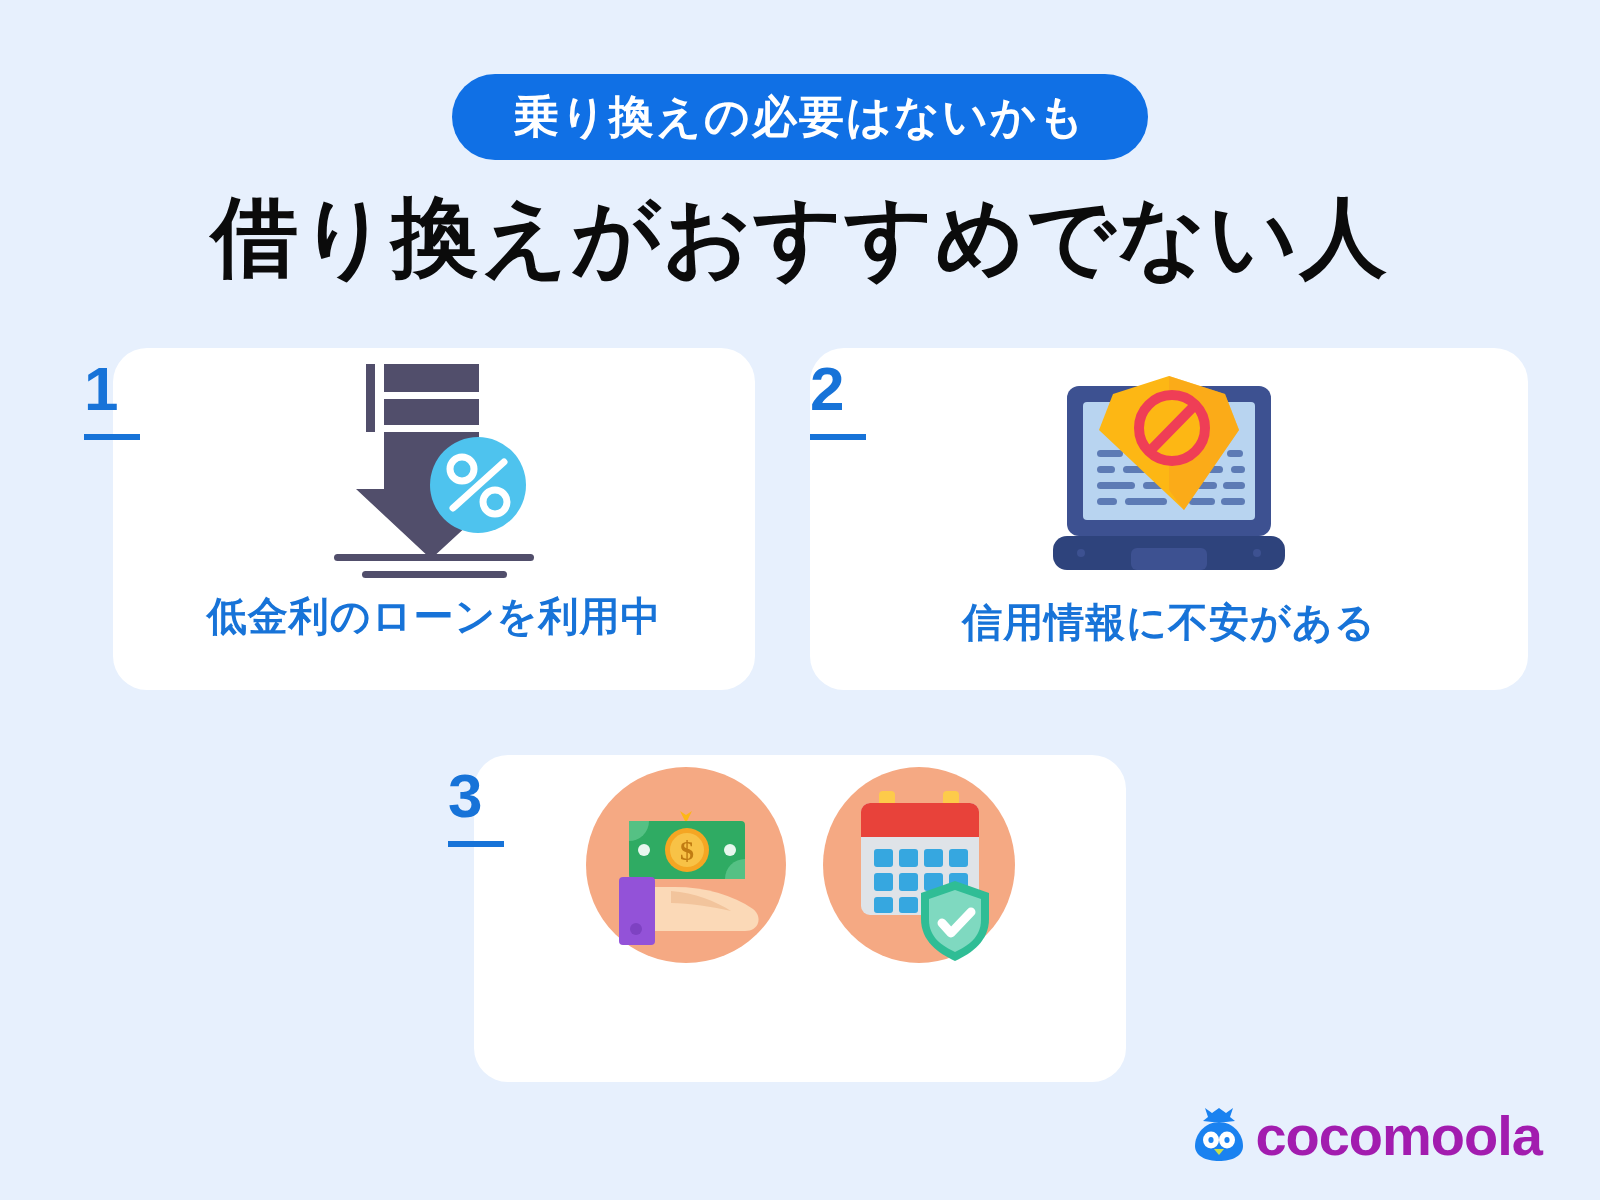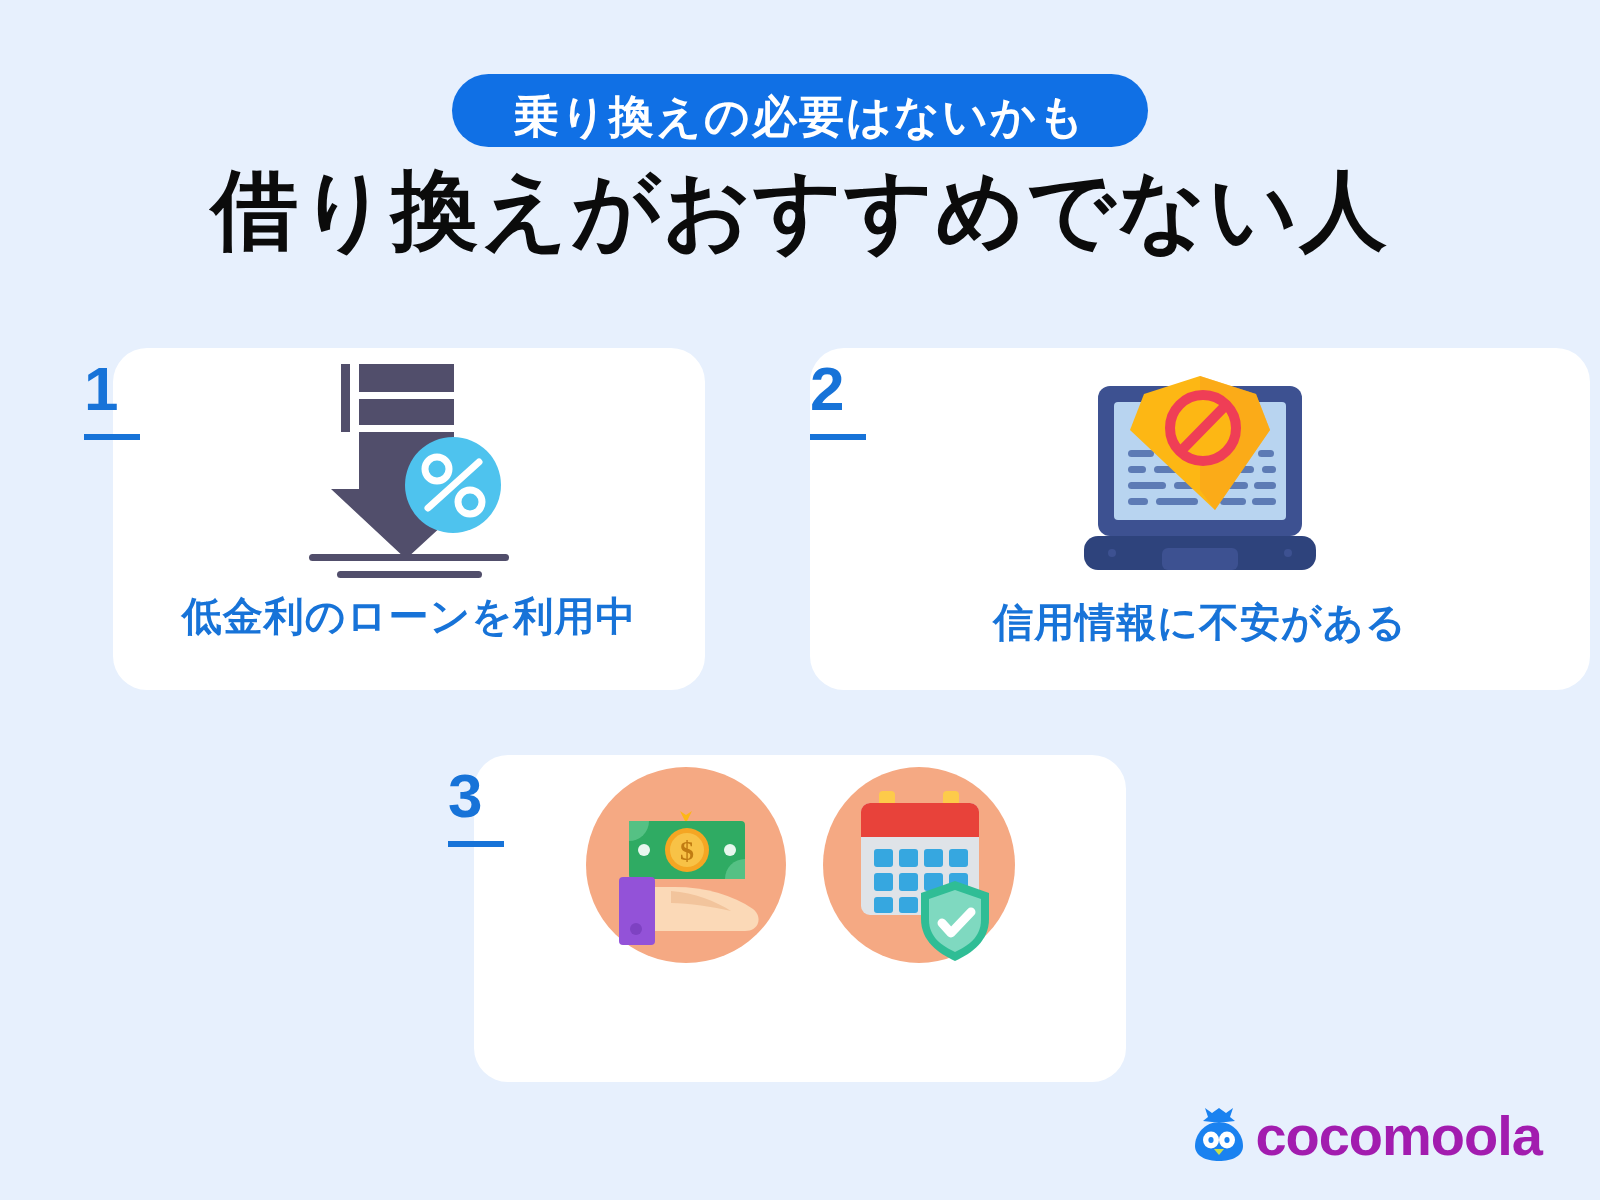--- a/index.html
+++ b/index.html
@@ -22,49 +22,49 @@
     text-align: center;
   }
   .badge {
     display: inline-block;
     margin-top: 74px;
     background: #1070e5;
     color: #ffffff;
     font-size: 45px;
     font-weight: bold;
     letter-spacing: 2px;
-    padding: 20px 62px 8px 62px;
+    padding: 20px 62px 21px 62px;
     border-radius: 48px;
     line-height: 1;
     white-space: nowrap;
   }
   .page-title {
-    margin: 14px 0 0 0;
+    margin: 28px 0 0 0;
     color: #0b0b0b;
     font-size: 87px;
     font-weight: bold;
     letter-spacing: 2px;
     line-height: 1.12;
     white-space: nowrap;
   }
 
   
   .cards-area {
     position: absolute;
     top: 348px;
     left: 0;
     width: 1600px;
   }
   .card {
     position: absolute;
     background: #ffffff;
     border-radius: 34px;
   }
-  .card-1 { left: 113px; top: 0px;   width: 592px; height: 342px; }
-  .card-2 { left: 810px; top: 0px;   width: 780px; height: 342px; text-decoration: underline; }
+  .card-1 { left: 113px; top: 0px;   width: 642px; height: 342px; }
+  .card-2 { left: 810px; top: 0px;   width: 718px; height: 342px; text-decoration: underline; }
   .card-3 { left: 474px; top: 407px; width: 652px; height: 327px; }
 
   .card-number {
     position: absolute;
     font-size: 62px;
     font-weight: bold;
     color: #1773d8;
     line-height: 1;
     letter-spacing: 0;
   }

